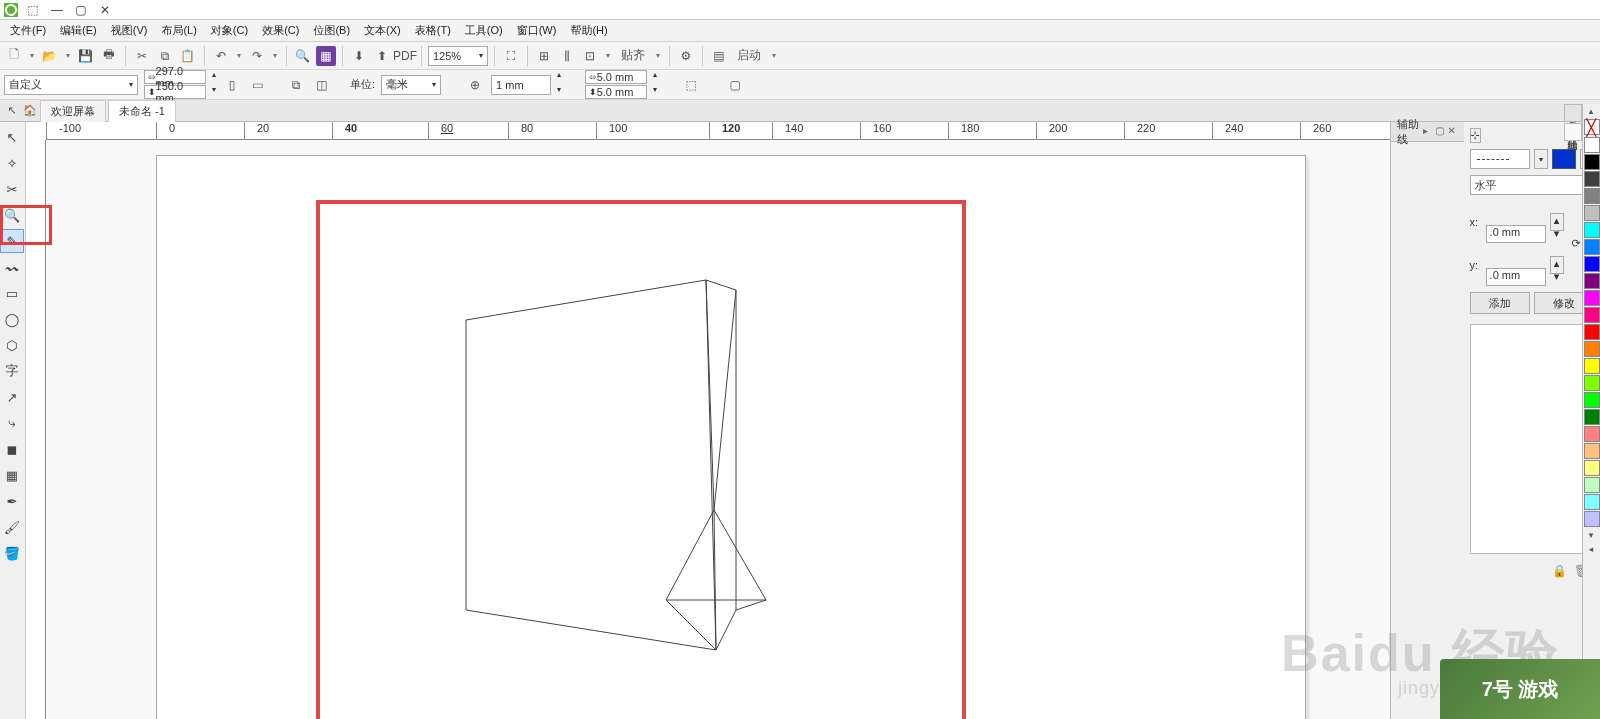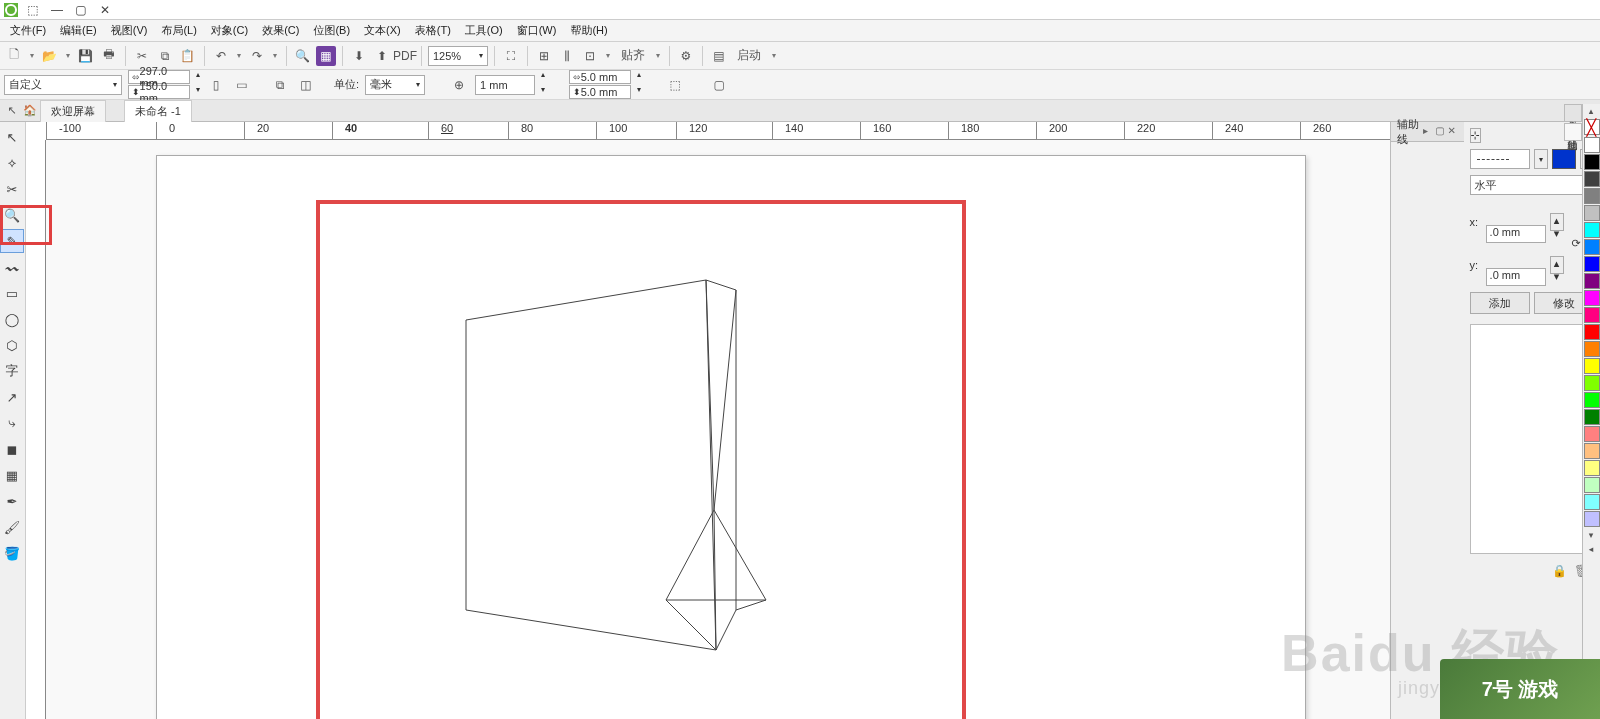--- a/index.html
+++ b/index.html
@@ -17,21 +17,21 @@
 .toolbar1 .sep{width:1px;height:20px;background:#ccc;margin:0 3px;}
 .toolbar1 .dd{width:10px;display:flex;align-items:center;justify-content:center;color:#777;font-size:8px;}
 .toolbar1 .zoom{width:60px;height:20px;border:1px solid #aaa;background:#fff;display:flex;align-items:center;padding:0 4px;font-size:11px;}
 .toolbar2{height:30px;background:#f4f4f4;display:flex;align-items:center;padding:0 4px;gap:6px;border-bottom:1px solid #d8d8d8;}
 .toolbar2 .sel{height:20px;border:1px solid #aaa;background:#fff;display:flex;align-items:center;padding:0 4px;font-size:11px;}
 .toolbar2 .btn{width:20px;height:20px;display:flex;align-items:center;justify-content:center;border:1px solid transparent;font-size:12px;color:#555;}
 .toolbar2 .stack{display:flex;flex-direction:column;gap:1px;}
 .toolbar2 .stack .mini{height:14px;width:62px;border:1px solid #aaa;background:#fff;font-size:9px;padding:0 3px;display:flex;align-items:center;}
 .tabbar{height:22px;background:#e8e8e8;display:flex;align-items:center;padding:0 4px;border-bottom:1px solid #bbb;}
 .tabbar .navbtn{width:16px;height:16px;display:flex;align-items:center;justify-content:center;font-size:11px;color:#555;margin-right:2px;}
-.tabbar .tab{padding:3px 10px;font-size:11px;background:#f4f4f4;border:1px solid #ccc;border-bottom:none;margin-right:18px;}
+.tabbar .tab{padding:3px 10px;font-size:11px;background:#f4f4f4;border:1px solid #ccc;border-bottom:none;margin-right:2px;}
 .tabbar .tab.active{background:#fff;color:#0066cc;}
 .main{position:absolute;top:122px;left:0;right:0;bottom:0;display:flex;}
 .toolbox{width:26px;background:#f0f0f0;border-right:1px solid #ccc;display:flex;flex-direction:column;padding-top:2px;}
 .toolbox .tool{width:24px;height:24px;display:flex;align-items:center;justify-content:center;font-size:13px;color:#444;margin:1px 0;position:relative;}
 .toolbox .tool.sel{background:#d0e3ff;border:1px solid #6a9edb;}
 .highlight-box{position:absolute;border:3px solid #e04040;pointer-events:none;}
 .hl1{top:205px;left:0;width:52px;height:40px;}
 .canvas-wrap{flex:1;position:relative;background:#fff;overflow:hidden;}
 .ruler-h{position:absolute;top:0;left:20px;right:0;height:18px;background:#fff;border-bottom:1px solid #888;display:flex;font-size:8px;color:#666;}
 .ruler-h .tick{position:absolute;top:0;height:18px;border-left:1px solid #888;padding-left:12px;display:flex;align-items:flex-start;}
@@ -136,21 +136,21 @@
     <span class="dd">▾</span>
   <span class="sep"></span>
   <span class="btn">⚙</span>
   <span class="sep"></span>
   <span class="btn">▤</span>
   <span class="btn" style="width:auto;padding:0 4px;">启动</span>
     <span class="dd">▾</span>
 </div>
 
 <div class="toolbar2">
-  <div class="sel" style="width:118px;">
+  <div class="sel" style="width:134px;">
       <span>自定义</span>
       <span style="margin-left:auto;font-size:8px;">▾</span>
     </div>
   <div class="stack">
     <div class="mini">⬄ <span>297.0 mm</span></div>
     <div class="mini">⬍ <span>150.0 mm</span></div>
   </div>
   <div class="stack">
       <div style="height:14px;font-size:8px;">▴</div>
       <div style="height:14px;font-size:8px;">▾</div>
@@ -234,21 +234,21 @@
         </div>
       <div class="tick" style="left:382px;text-decoration:underline;">
           <span>60</span>
         </div>
       <div class="tick" style="left:462px;">
           <span>80</span>
         </div>
       <div class="tick" style="left:550px;">
           <span>100</span>
         </div>
-      <div class="tick" style="left:630px;">
+      <div class="tick" style="left:663px;font-weight:bold;">
           <span>120</span>
         </div>
       <div class="tick" style="left:726px;">
           <span>140</span>
         </div>
       <div class="tick" style="left:814px;">
           <span>160</span>
         </div>
       <div class="tick" style="left:902px;">
           <span>180</span>

